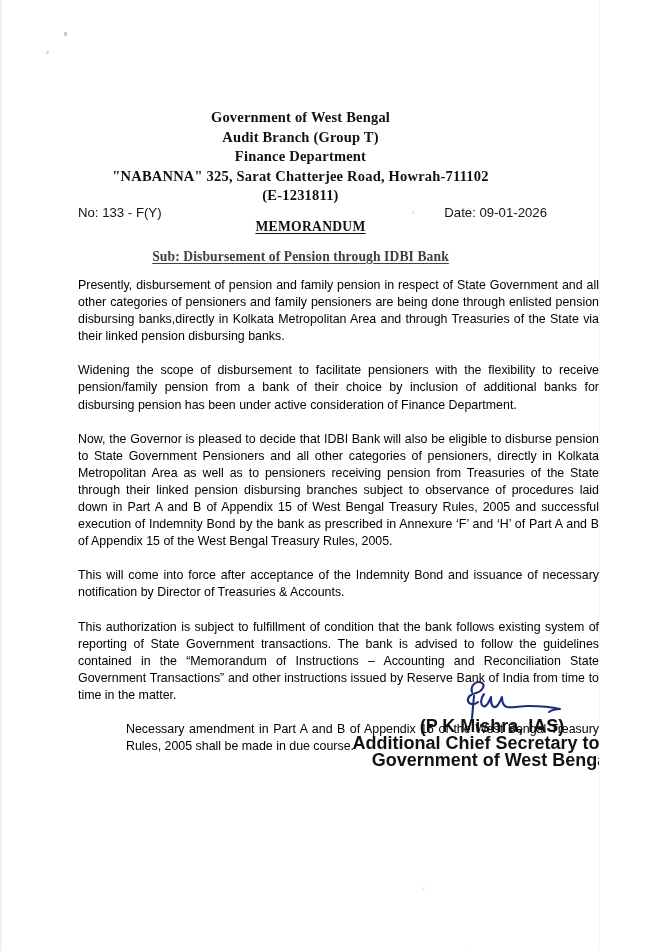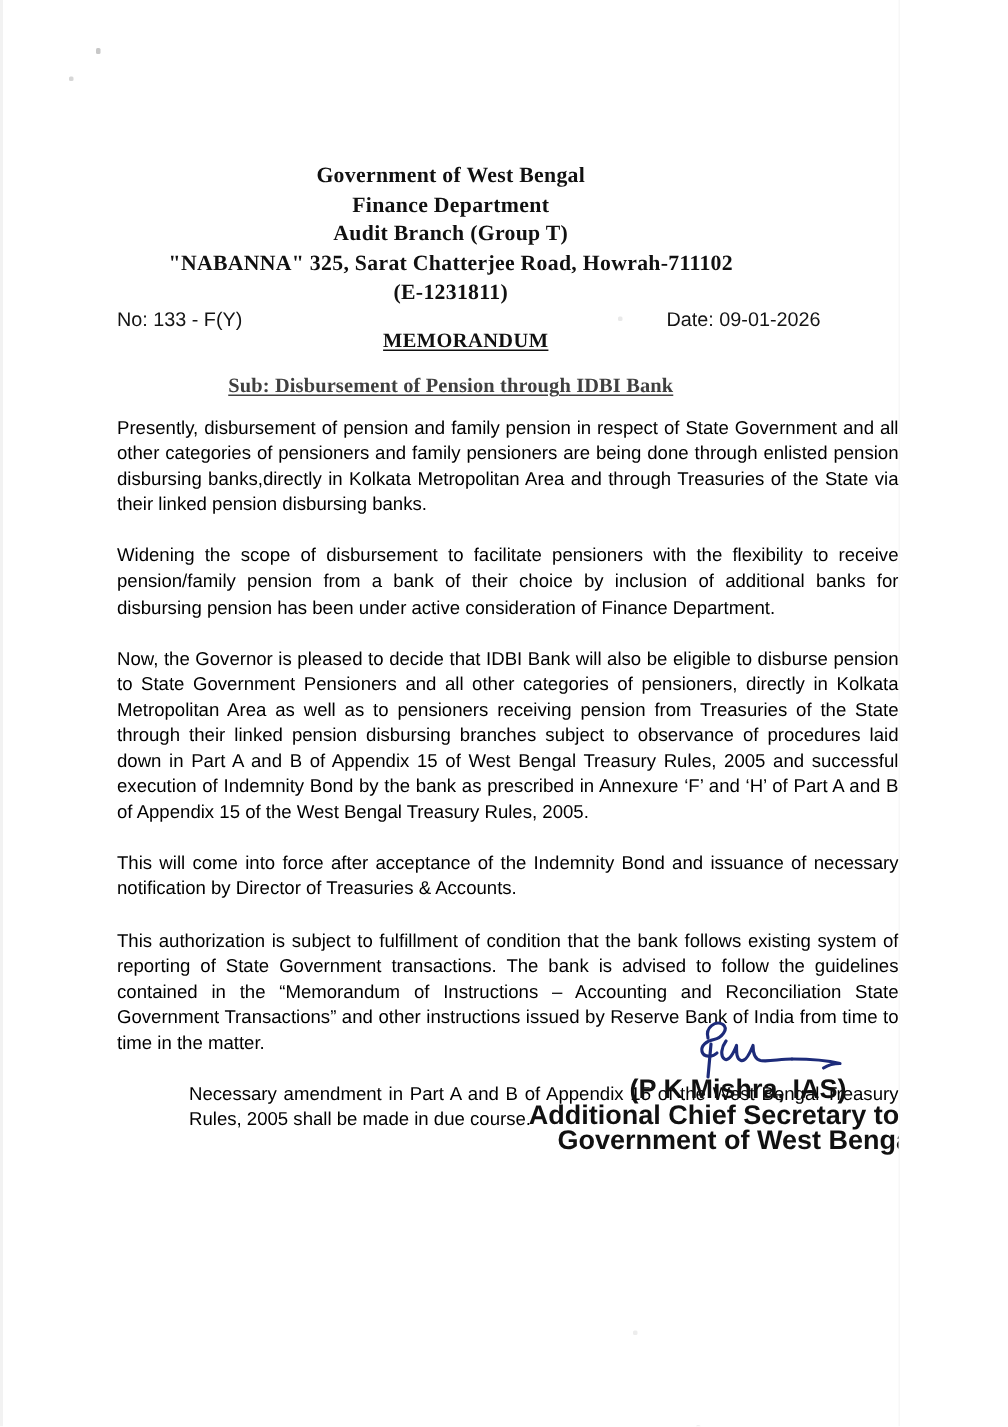--- a/index.html
+++ b/index.html
@@ -135,22 +135,22 @@
 
   <div class="speck s1"></div>
   <div class="speck s2"></div>
   <div class="speck s3"></div>
   <div class="speck s4"></div>
   <div class="speck s5"></div>
   <div class="speck s6"></div>
 
   <div class="letterhead">
     <span class="lh-line">Government of West Bengal</span>
+    <span class="lh-line">Audit Branch (Group T)</span>
     <span class="lh-line">Finance Department</span>
-    <span class="lh-line">Audit Branch (Group T)</span>
     <span class="lh-line">"NABANNA" 325, Sarat Chatterjee Road, Howrah-711102</span>
     <span class="lh-line">(E-1231811)</span>
   </div>
 
   <div class="meta-row">
     <span>No: 133 - F(Y)</span>
     <span>Date: 09-01-2026</span>
   </div>
 
   <div class="memo-title">

